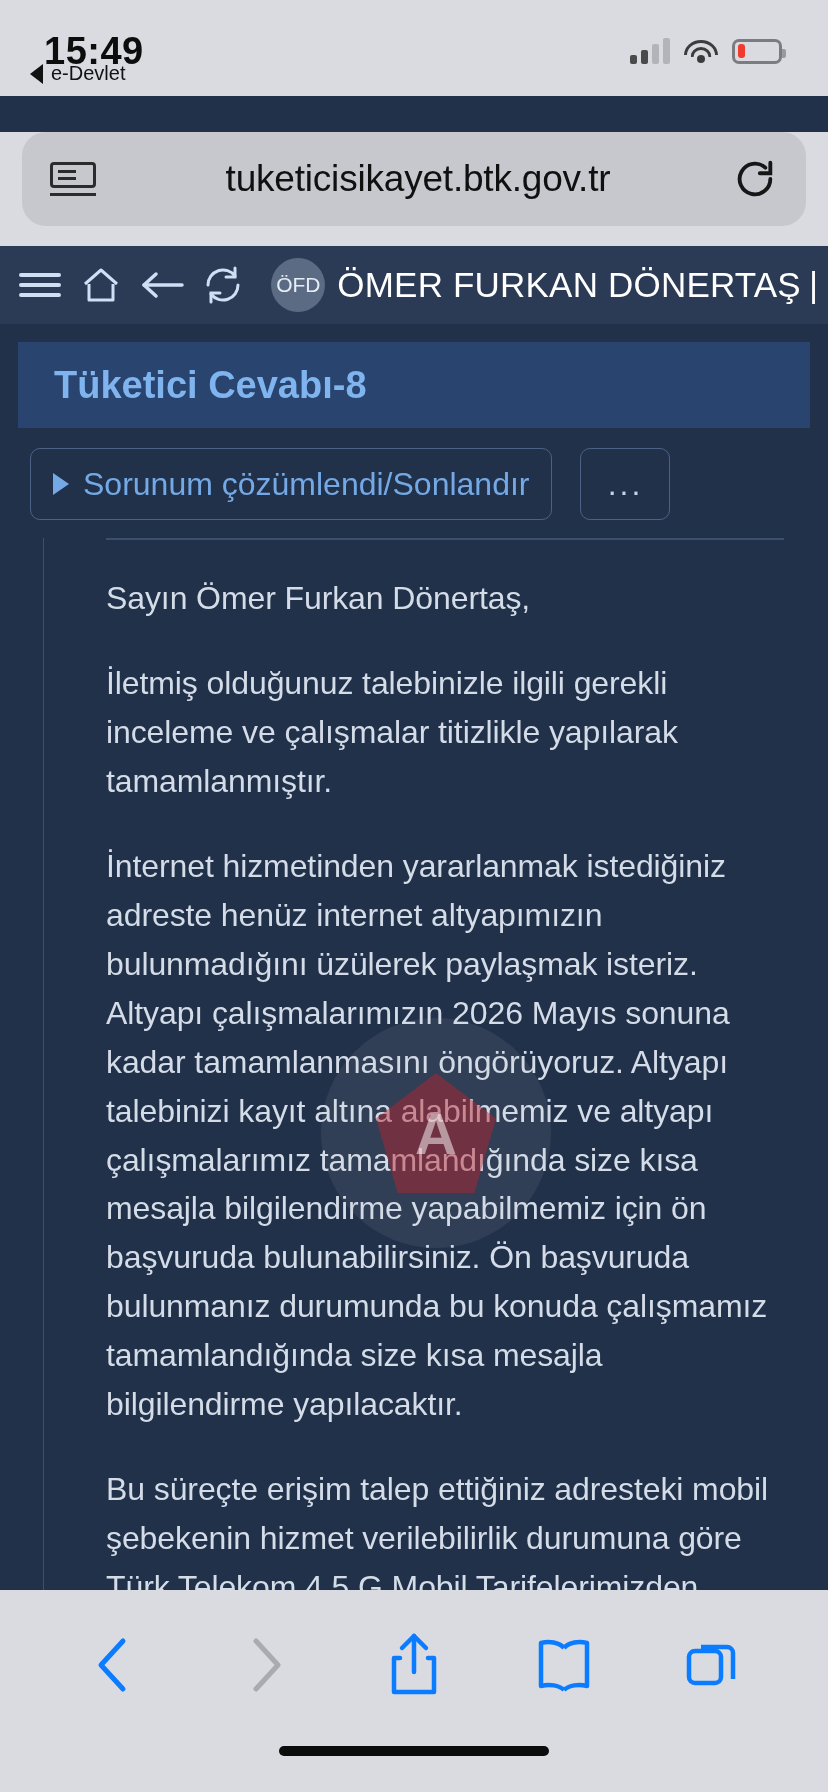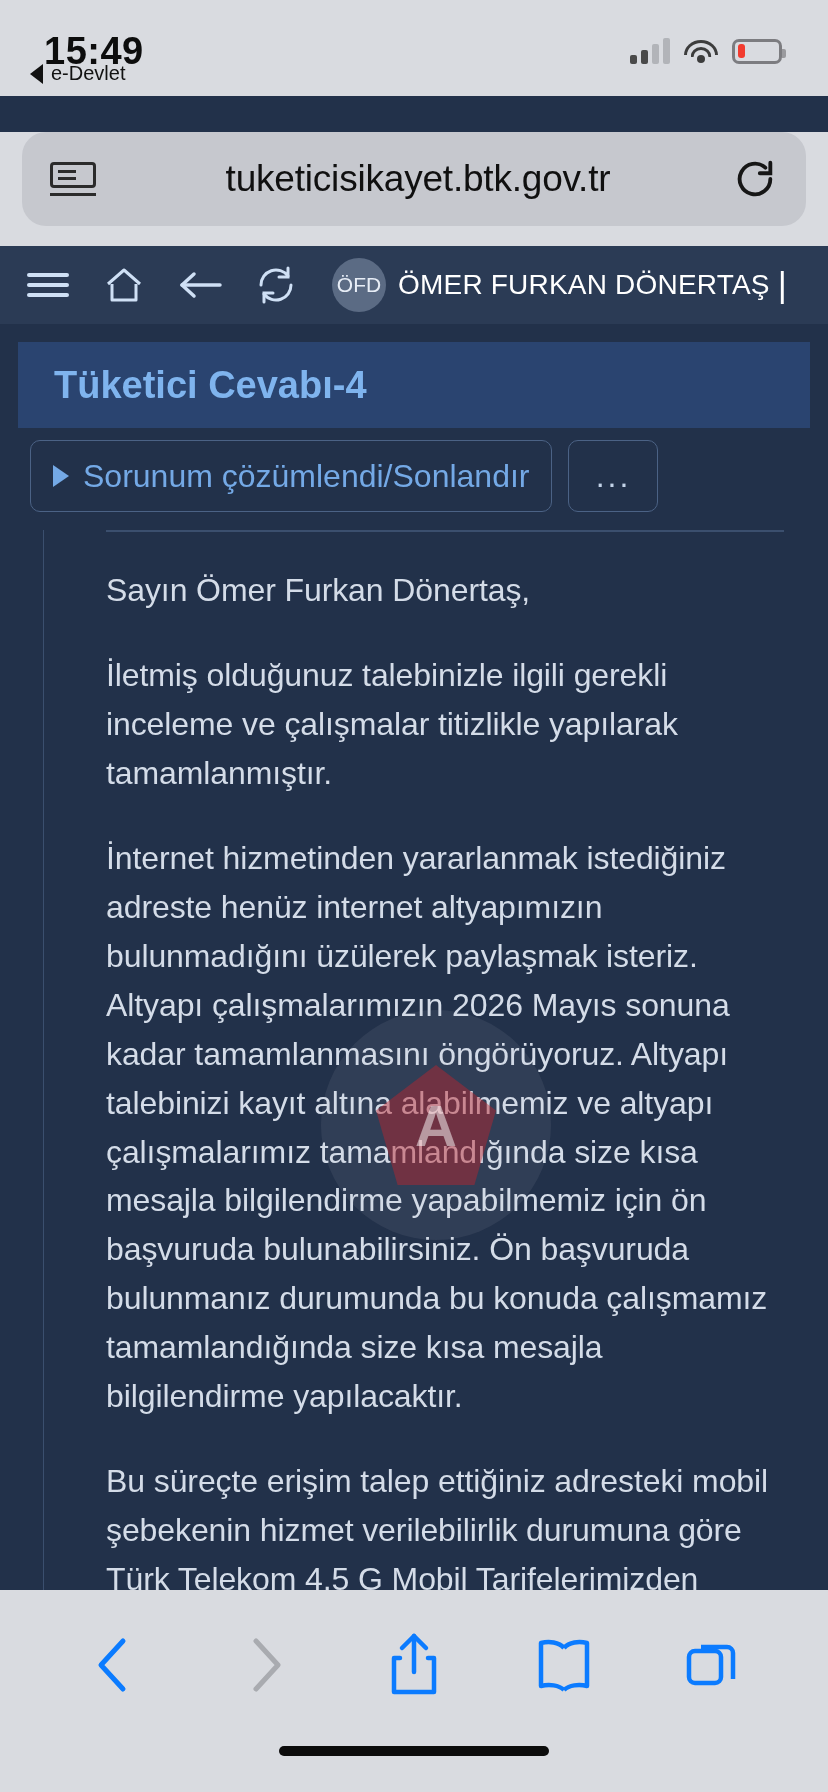--- a/index.html
+++ b/index.html
@@ -145,21 +145,21 @@
     color: #cfe0f5;
   }
   .tb-icon svg { display: block; }
   .avatar-circle {
     width: 54px; height: 54px; border-radius: 50%;
     background: #5b6b84; color: #e7edf6;
     display: flex; align-items: center; justify-content: center;
     font-size: 21px; margin: 0 12px 0 18px; flex: none;
   }
   .user-name {
-    font-size: 28px; color: #ffffff; letter-spacing: 0.2px;
+    font-size: 35px; color: #ffffff; letter-spacing: 0.2px;
   }
   .topbar-tail {
     font-size: 35px; color: #ffffff; padding-left: 8px;
   }
 
   .answer-header {
     background: #2a4470;
     height: 86px;
     display: flex;
     align-items: center;
@@ -168,22 +168,22 @@
   }
   .answer-header .title {
     font-size: 38px;
     color: #7fb4ee;
     font-weight: 600;
   }
 
   .action-row {
     display: flex;
     align-items: center;
-    gap: 16px;
-    padding: 12px 30px 18px 30px;
+    gap: 28px;
+    padding: 20px 30px 18px 30px;
   }
   .btn-resolve {
     height: 72px;
     border: 1.5px solid #4b6285;
     border-radius: 10px;
     display: flex;
     align-items: center;
     gap: 14px;
     padding: 0 22px;
     color: #74a9e6;
@@ -361,21 +361,21 @@
           <path d="M36 19a15 15 0 0 1-27 9"></path>
             <polyline points="9,36 9,27 18,27"></polyline>
         </svg>
       </div>
       <div class="avatar-circle">ÖFD</div>
       <div class="user-name">ÖMER FURKAN DÖNERTAŞ</div>
       <div class="topbar-tail">|</div>
     </div>
 
     <div class="answer-header">
-      <div class="title">Tüketici Cevabı-4</div>
+      <div class="title">Tüketici Cevabı-8</div>
     </div>
 
     <div class="action-row">
       <div class="btn-resolve">
         <span class="play"></span>
         <span>Sorunum çözümlendi/Sonlandır</span>
       </div>
       <div class="btn-more">...</div>
     </div>
 

